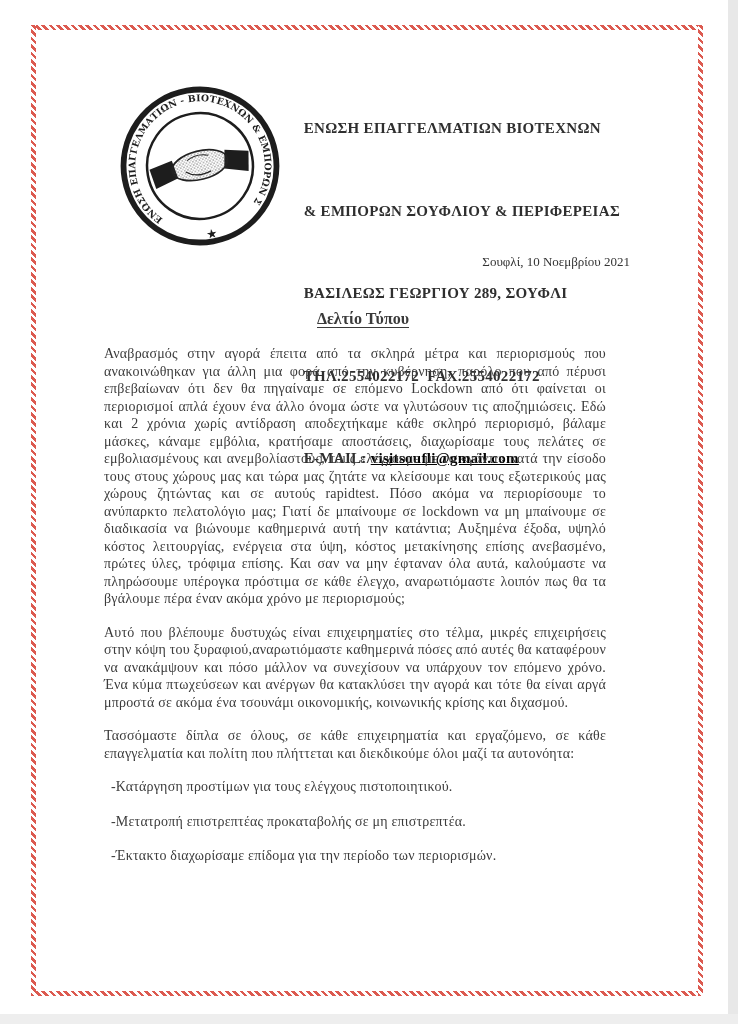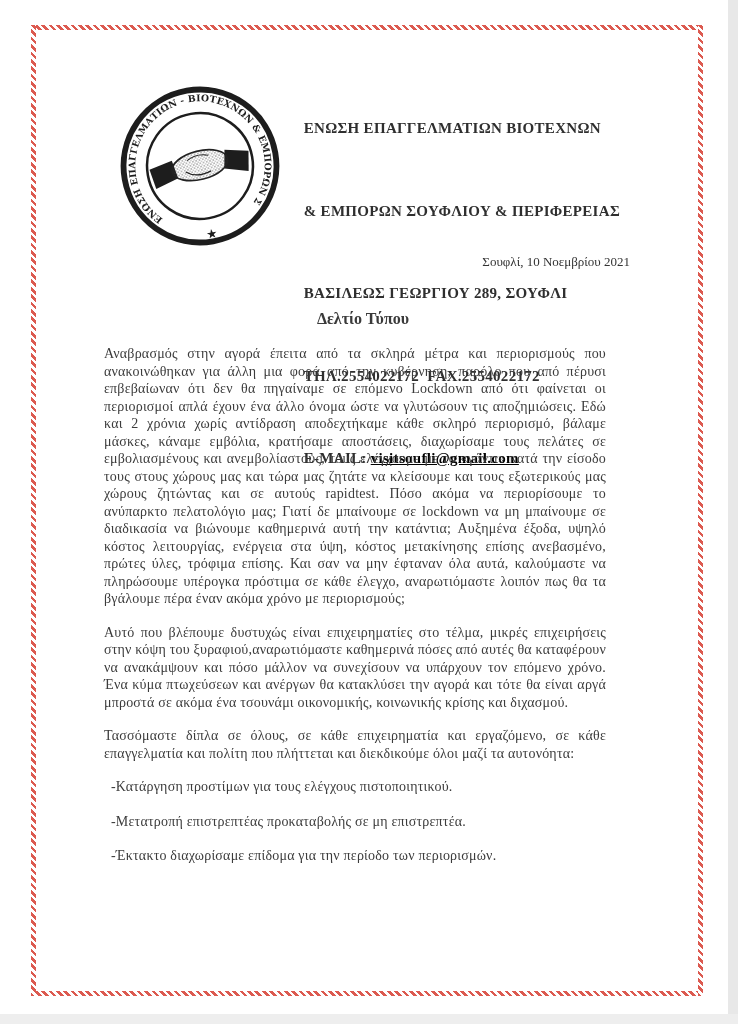--- a/index.html
+++ b/index.html
@@ -27,21 +27,21 @@
     color:#2f2f2f;letter-spacing:0.3px;white-space:pre-wrap;
   }
   .email-line a{color:#000000;text-decoration:underline;font-weight:bold;cursor:pointer;}
 
   .dateline{
     position:absolute;top:254px;right:108px;text-align:right;
     font-size:13px;color:#333333;
   }
   .doc-title{
     position:absolute;top:310px;left:104px;width:518px;text-align:center;
-    font-size:16px;font-weight:600;color:#3a3a3a;
+    font-size:16px;font-weight:600;color:#3a3a3a;text-decoration:underline;
     text-underline-offset:3px;
   }
   .body-text{
     position:absolute;top:345px;left:104px;width:518px;
     font-size:14px;line-height:17.5px;color:#3c3c3c;
     letter-spacing:0.2px;
   }
   .body-text p{margin:0 16px 16px 0;text-align:justify;}
   .body-text p.demand{text-align:left;margin:0 0 17px 7px;}
 </style>

